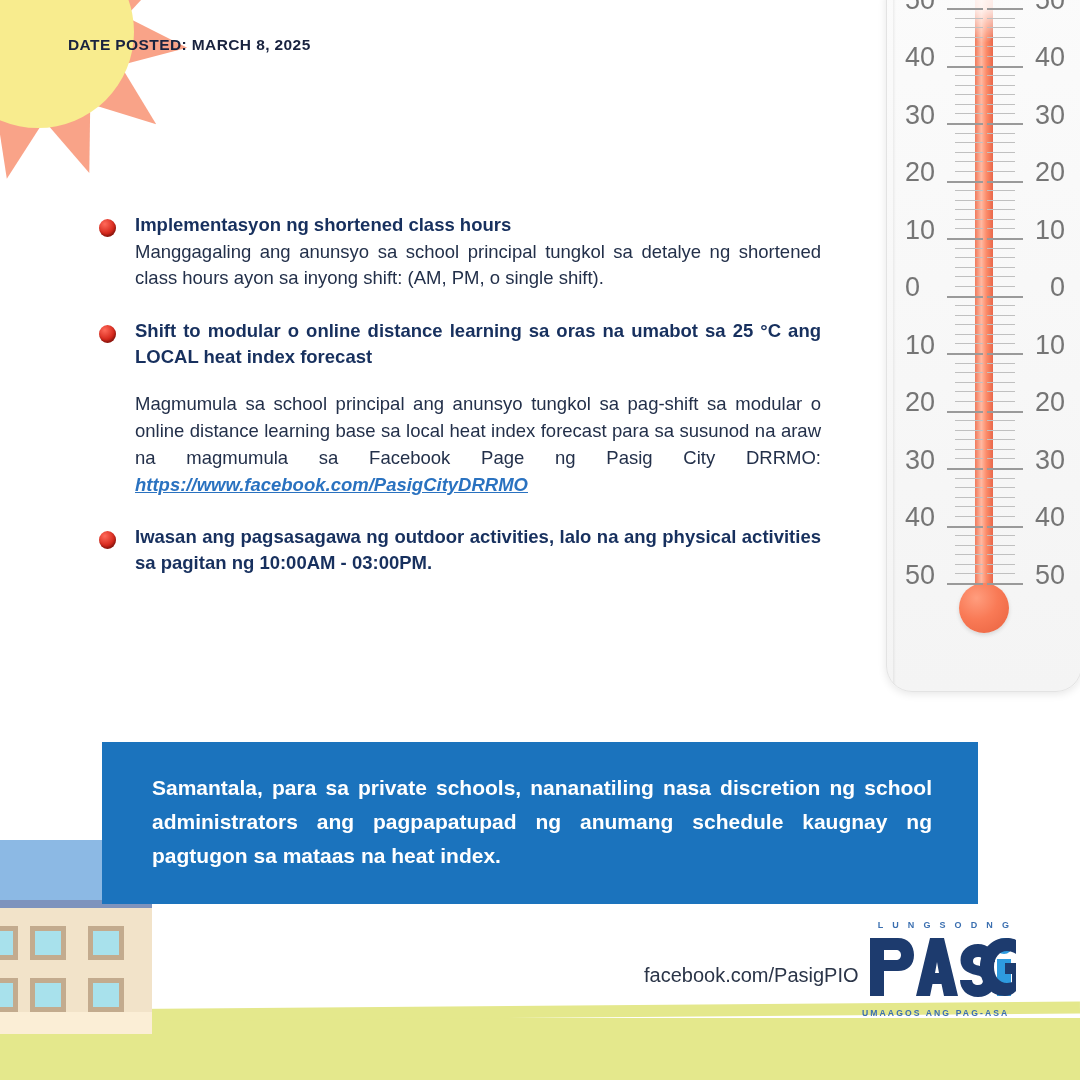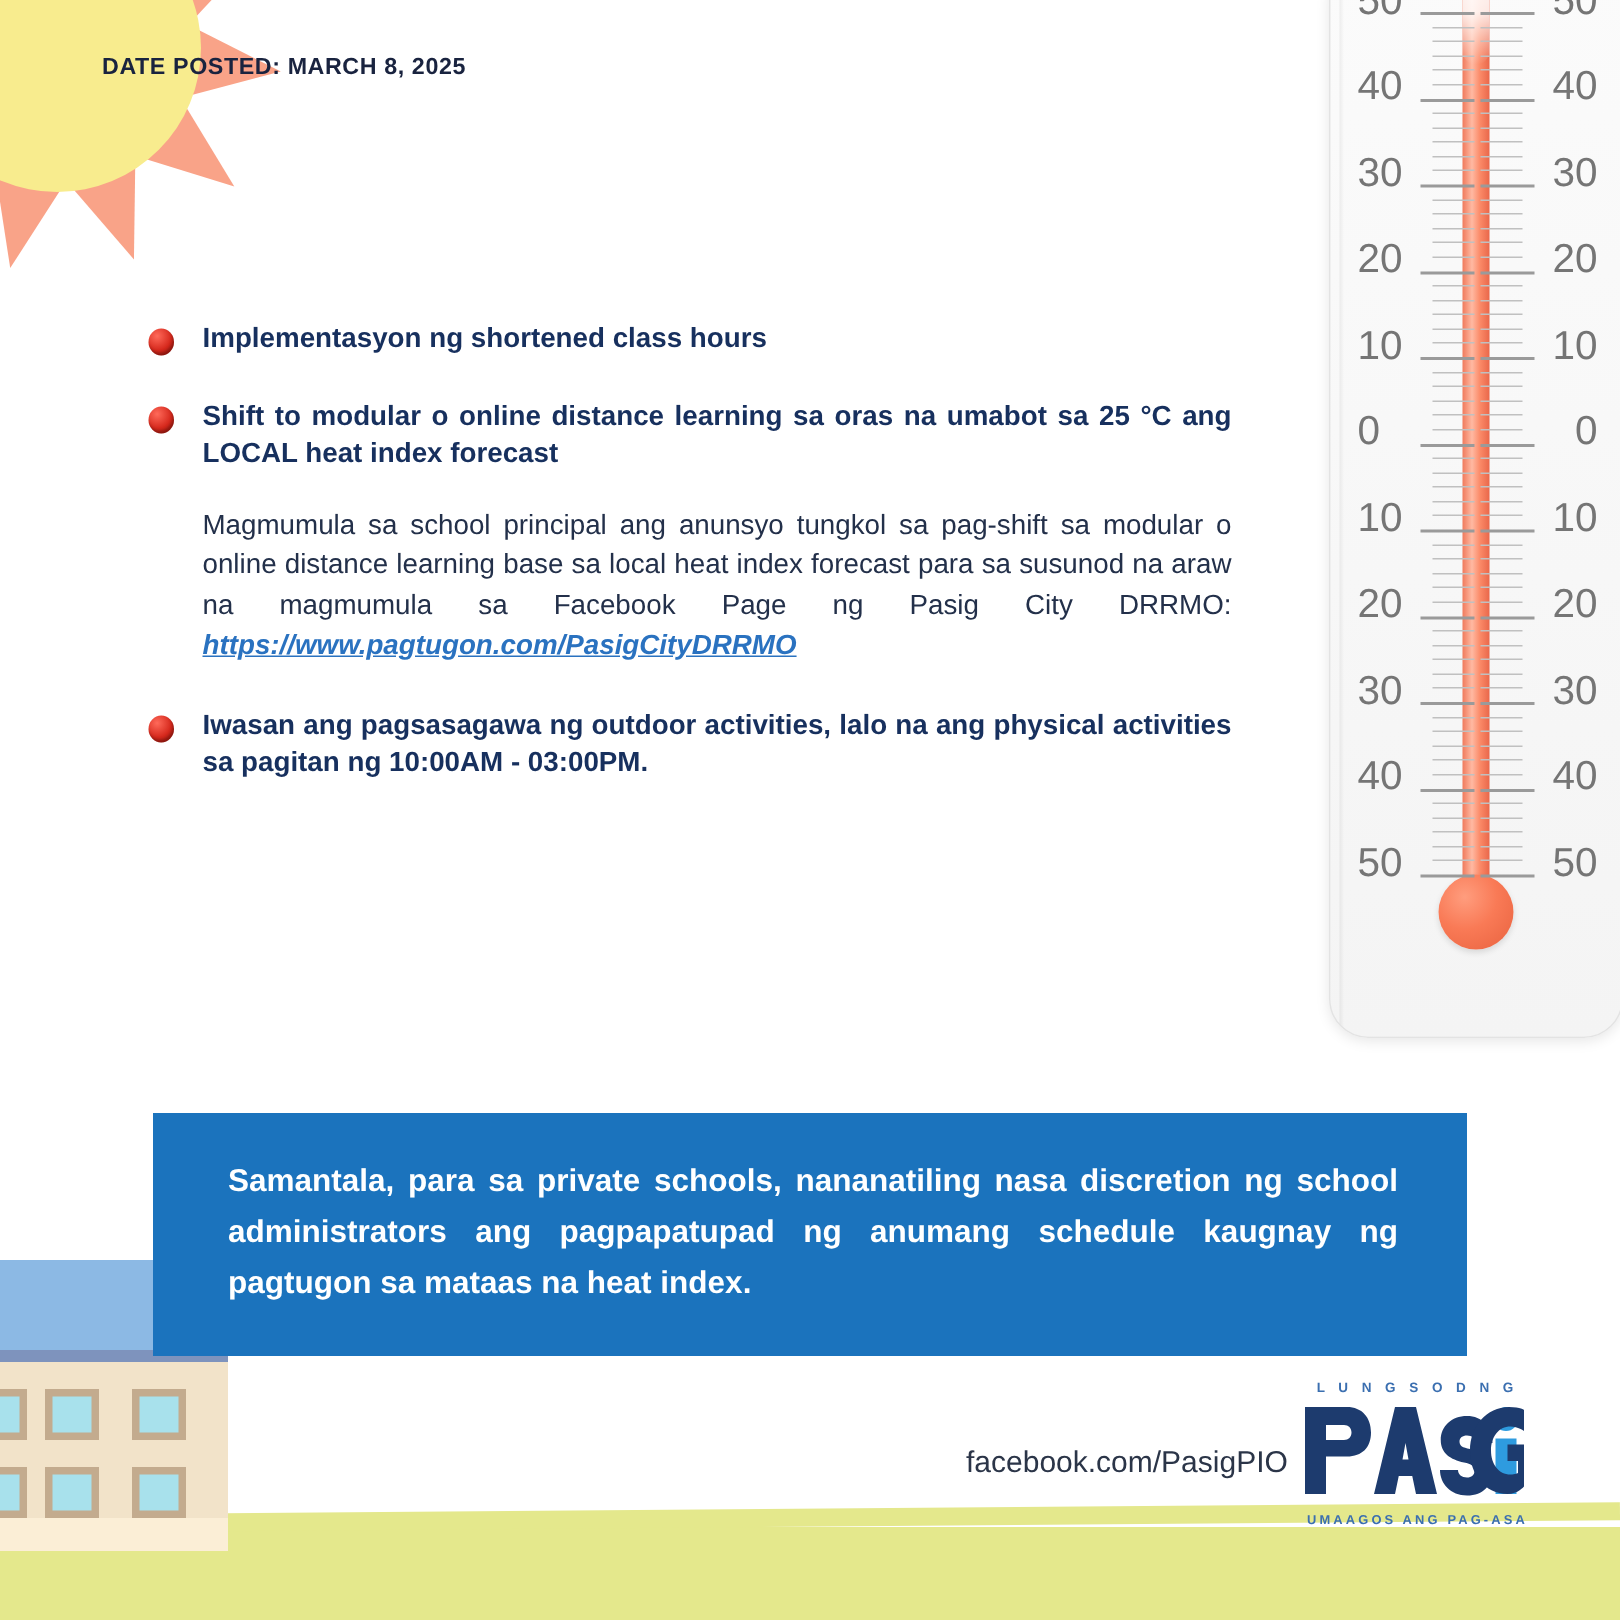--- a/index.html
+++ b/index.html
@@ -121,21 +121,21 @@
   #footer-link{
     position:absolute; left:644px; top:60px;
     font-size:20px; color:#2b3548; font-weight:400;
   }
   #pasig-logo{ position:absolute; left:862px; top:16px; width:166px; height:98px; }
   #logo-top-text{
     position:absolute; left:0; top:0; width:166px; text-align:center;
     font-size:9px; letter-spacing:3.3px; color:#3b6fb0; font-weight:bold;
   }
   #logo-bottom-text{
-    position:absolute; left:0; bottom:0; width:166px; text-align:center;
+    position:absolute; left:0; bottom:0; width:166px; 
     font-size:8.6px; letter-spacing:2.1px; color:#3b6fb0; font-weight:bold;
   }
   #logo-mark{ position:absolute; left:6px; top:16px; width:154px; height:62px; }
 </style>
 </head>
 <body>
 
 <svg id="sun-decoration" viewBox="0 0 300 300">
   <g transform="translate(150,150)">
     <g fill="#f9a388">
@@ -361,28 +361,29 @@
 
 <div id="content">
   <div id="date-posted">DATE POSTED: MARCH 8, 2025</div>
 
 
   <div id="bullet-list">
 
     <div class="bullet-block">
       <span class="bullet-dot"></span>
       <div class="bullet-title">Implementasyon ng shortened class hours</div>
+      <div class="bullet-body">Manggagaling ang anunsyo sa school principal tungkol sa detalye ng shortened class hours ayon sa inyong shift: (AM, PM, o single shift).</div>
     </div>
 
     <div class="gap-md"></div>
 
     <div class="bullet-block">
       <span class="bullet-dot"></span>
       <div class="bullet-title">Shift to modular o online distance learning sa oras na umabot sa 25 °C ang LOCAL heat index forecast</div>
-      <div class="bullet-body spaced"><span>Magmumula sa school principal ang anunsyo tungkol sa pag-shift sa modular o online distance learning base sa local heat index forecast para sa susunod na araw na magmumula sa Facebook Page ng Pasig City DRRMO: </span><a id="link-drrmo" href="#">https://www.pagtugon.com/PasigCityDRRMO</a></div>
+      <div class="bullet-body spaced"><span>Magmumula sa school principal ang anunsyo tungkol sa pag-shift sa modular o online distance learning base sa local heat index forecast para sa susunod na araw na magmumula sa Facebook Page ng Pasig City DRRMO: </span><a id="link-drrmo" href="#">https://www.facebook.com/PasigCityDRRMO</a></div>
     </div>
 
     <div class="gap-md"></div>
 
     <div class="bullet-block">
       <span class="bullet-dot"></span>
       <div class="bullet-title">Iwasan ang pagsasagawa ng outdoor activities, lalo na ang physical activities sa pagitan ng 10:00AM - 03:00PM.</div>
     </div>
 
   </div>

